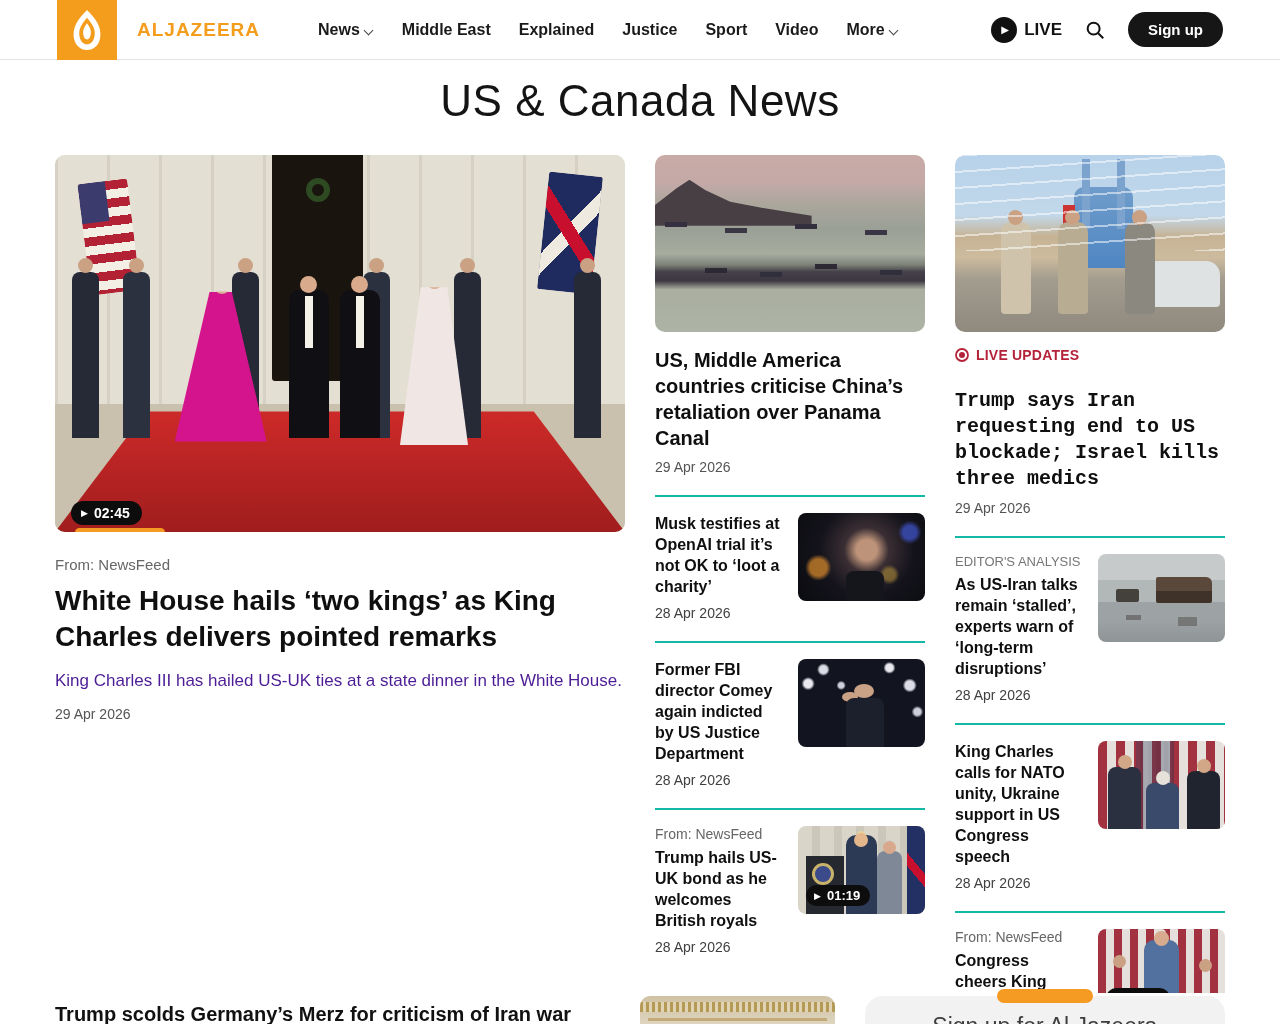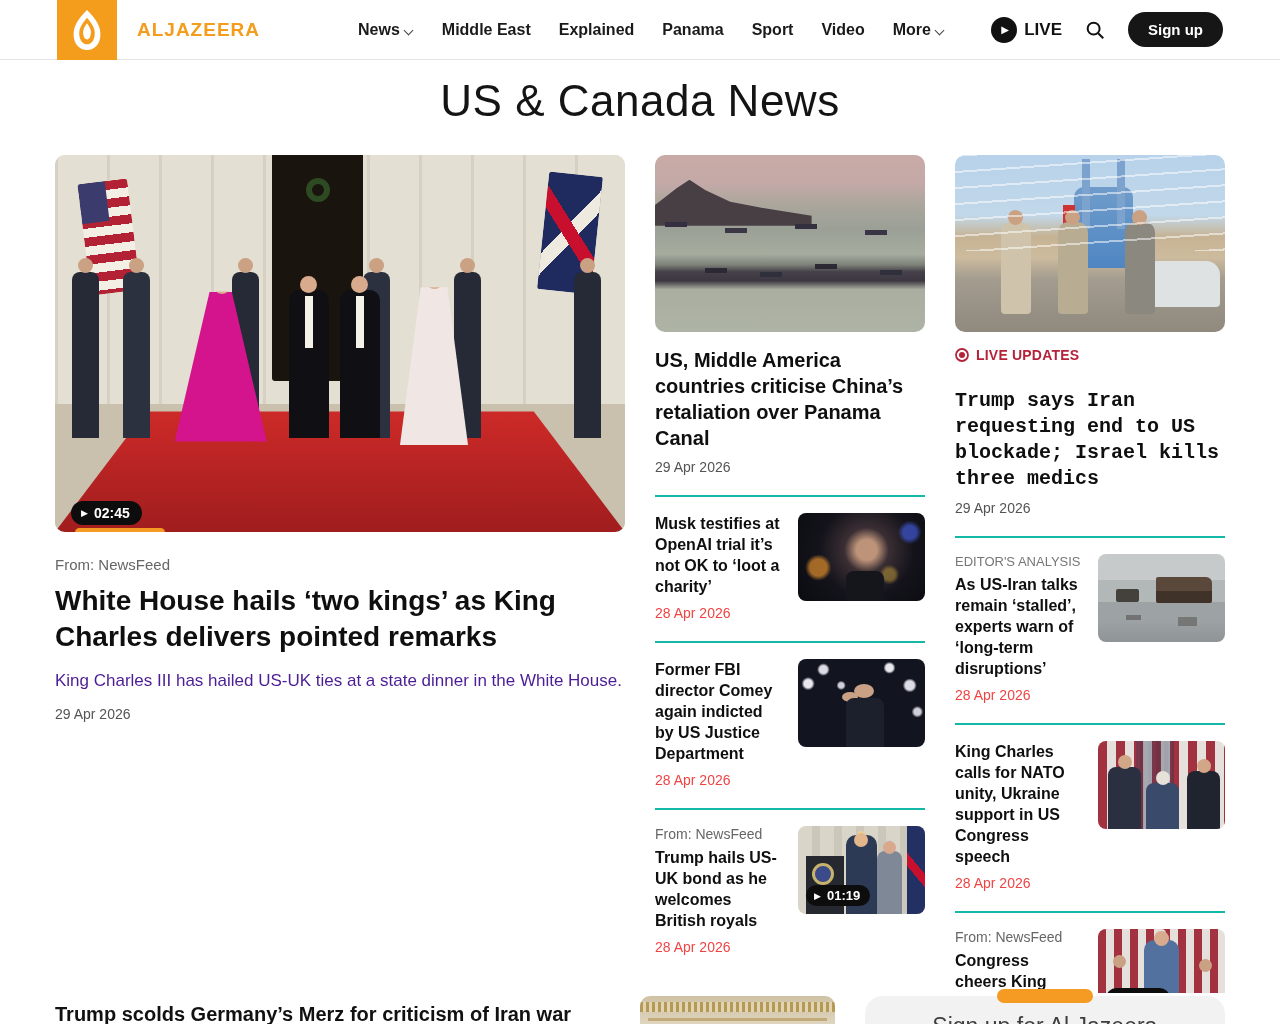--- a/index.html
+++ b/index.html
@@ -7,21 +7,21 @@
     font-family:"Liberation Sans","DejaVu Sans",sans-serif; color:#111; }
   a { text-decoration:none; color:inherit; }
 
   
   .header { height:60px; display:flex; align-items:center; border-bottom:1px solid #e3e3e3;
     padding:0 57px; position:relative; background:#fff; }
   .logo-wrap { display:flex; align-items:center; gap:20px; }
   .logo-box { width:60px; height:60px; background:#f49c1c; display:flex; align-items:center; justify-content:center; }
   .logo-box svg { width:38px; height:44px; }
   .brand-word { color:#f49c1c; font-weight:bold; font-size:19px; letter-spacing:1px; }
-  .nav { display:flex; align-items:center; gap:28px; margin-left:98px; }
+  .nav { display:flex; align-items:center; gap:28px; margin-left:58px; }
   .nav a { font-size:16px; font-weight:600; color:#1a1a1a; display:flex; align-items:center; gap:4px; }
   .chev { width:10px; height:10px; display:inline-block; position:relative; top:1px; }
   .chev:before { content:""; position:absolute; left:1px; top:1px; width:6px; height:6px;
     border-right:1.6px solid #444; border-bottom:1.6px solid #444; transform:rotate(45deg); }
   .header-right { margin-left:auto; display:flex; align-items:center; gap:22px; }
   .live-btn { display:flex; align-items:center; gap:7px; font-weight:bold; font-size:17px; cursor:pointer; }
   .live-circle { width:26px; height:26px; border-radius:50%; background:#111; color:#fff;
     display:flex; align-items:center; justify-content:center; font-size:10px; padding-left:2px; }
   .search-btn svg { width:22px; height:22px; display:block; }
   .signup-btn { background:#161616; color:#fff; font-size:15px; font-weight:600;
@@ -58,21 +58,21 @@
   .live-eyebrow { display:flex; align-items:center; gap:7px; color:#b5233a; font-weight:bold;
     font-size:14px; margin-top:15px; letter-spacing:0.2px; }
   .live-eyebrow svg { width:14px; height:14px; }
   .live-eyebrow + .lead-head { margin-top:25px;font-family:Liberation Mono, monospace; }
 
   .row { border-top:2px solid #14b8a6; margin-top:20px; padding-top:16px; display:flex; gap:16px; }
   .row .txt { flex:1; min-width:0; }
   .row-eyebrow { color:#666; font-size:14px; margin-bottom:5px; }
   .row-eyebrow.caps { font-size:13px; color:#767676; }
   .row-head { font-size:16px; line-height:21px; font-weight:700; color:#0f0f0f; }
-  .row-date { font-size:14px; color:#ef4444; margin-top:8px; }
+  .row-date { font-size:14px; color:#404040; margin-top:8px; }
   .thumb-col { display:flex; flex-direction:column; }
   .consent-link { color:#a6a7b8; font-size:17px; margin-top:12px; cursor:pointer; }
 
   
   .bottom { display:flex; gap:30px; padding:3px 55px 0; align-items:flex-start; }
   .bottom-head { width:570px; font-size:20px; line-height:26px; font-weight:700; padding-top:5px; }
   .palace-img { width:200px; height:60px; border-radius:10px 10px 0 0; overflow:hidden; position:relative;
     background:linear-gradient(180deg,#cfc2a4 0,#d8cdb4 30%,#e6ddc9 60%,#efe8d8 100%); }
   .palace-img:before { content:""; position:absolute; left:0; right:0; top:6px; height:10px;
     background:repeating-linear-gradient(90deg,#b59a55 0 3px,#e0d4b4 3px 6px); }
@@ -230,21 +230,21 @@
         <span>News</span>
         <span class="chev"></span>
       </a>
     <a>
         <span>Middle East</span>
       </a>
     <a>
         <span>Explained</span>
       </a>
     <a>
-        <span>Panama</span>
+        <span>Justice</span>
       </a>
     <a>
         <span>Sport</span>
       </a>
     <a>
         <span>Video</span>
       </a>
     <a>
         <span>More</span>
         <span class="chev"></span>

